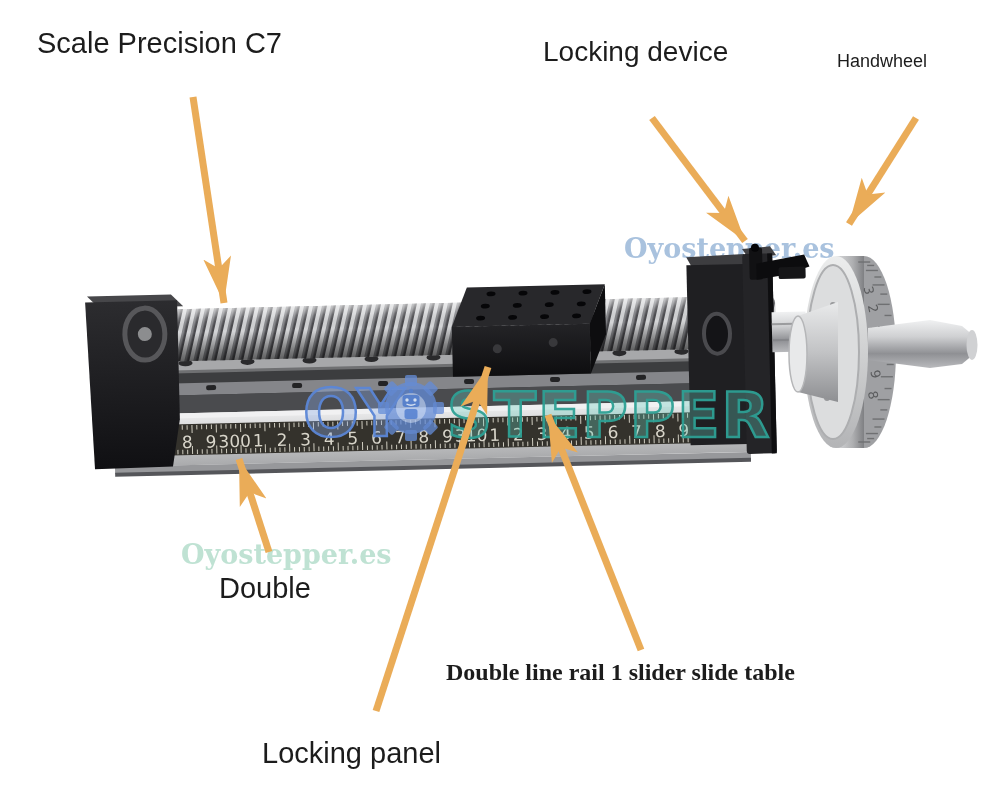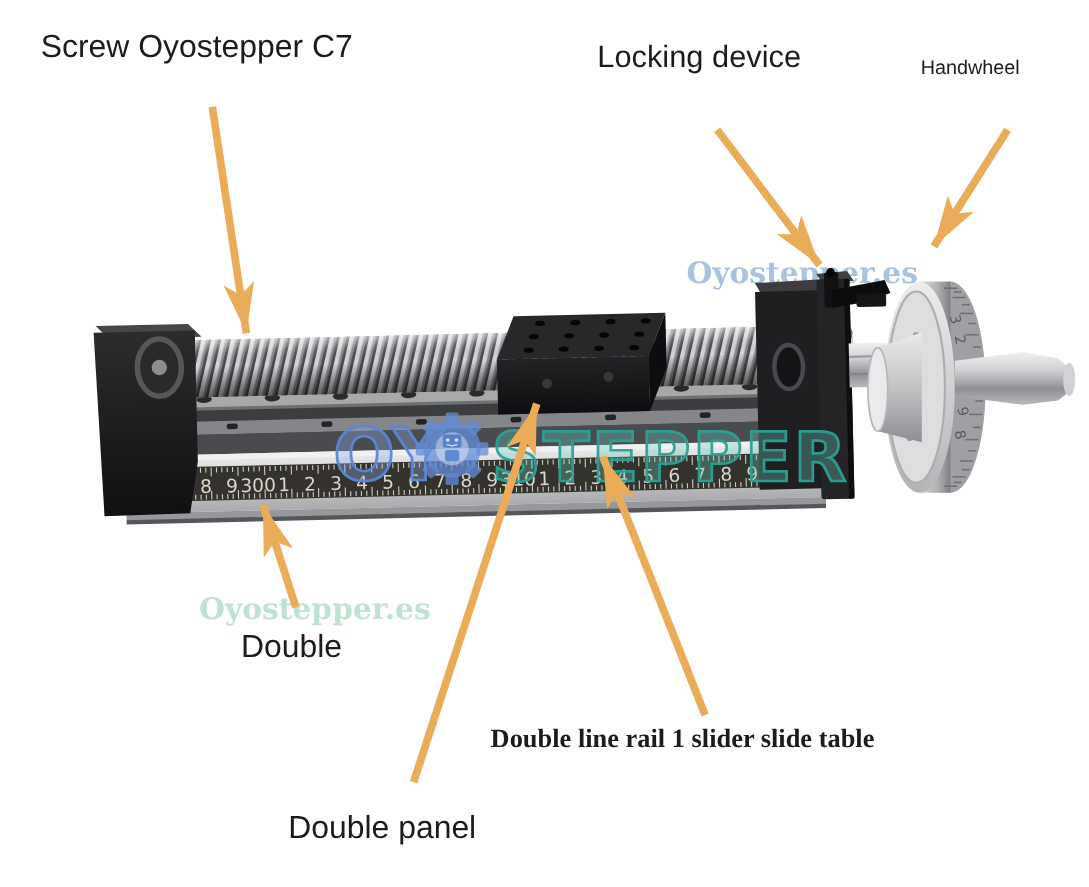--- a/index.html
+++ b/index.html
@@ -535,19 +535,19 @@
     <g id="arrows" stroke="#EAAC58" stroke-width="7" fill="none">
       <line x1="193" y1="97" x2="224" y2="303" marker-end="url(#arrowhead)"></line>
       <line x1="652" y1="118" x2="745" y2="241" marker-end="url(#arrowhead)"></line>
       <line x1="916" y1="118" x2="849" y2="224" marker-end="url(#arrowhead)"></line>
       <line x1="269" y1="552" x2="239" y2="459" marker-end="url(#arrowhead)"></line>
       <line x1="376" y1="711" x2="488" y2="367" marker-end="url(#arrowhead)"></line>
       <line x1="641" y1="650" x2="548" y2="415" marker-end="url(#arrowhead)"></line>
     </g>
   </svg>
 
-  <div class="callout" id="lbl-screw">Screw Oyostepper C7</div>
+  <div class="callout" id="lbl-screw">Scale Precision C7</div>
   <div class="callout" id="lbl-locking">Locking device</div>
   <div class="callout" id="lbl-handwheel">Handwheel</div>
   <div class="callout" id="lbl-scale">Double</div>
-  <div class="callout" id="lbl-mobile">Double panel</div>
+  <div class="callout" id="lbl-mobile">Locking panel</div>
   <div class="callout" id="lbl-rail">Double line rail 1 slider slide table</div>
 </div>
 
 </body></html>

